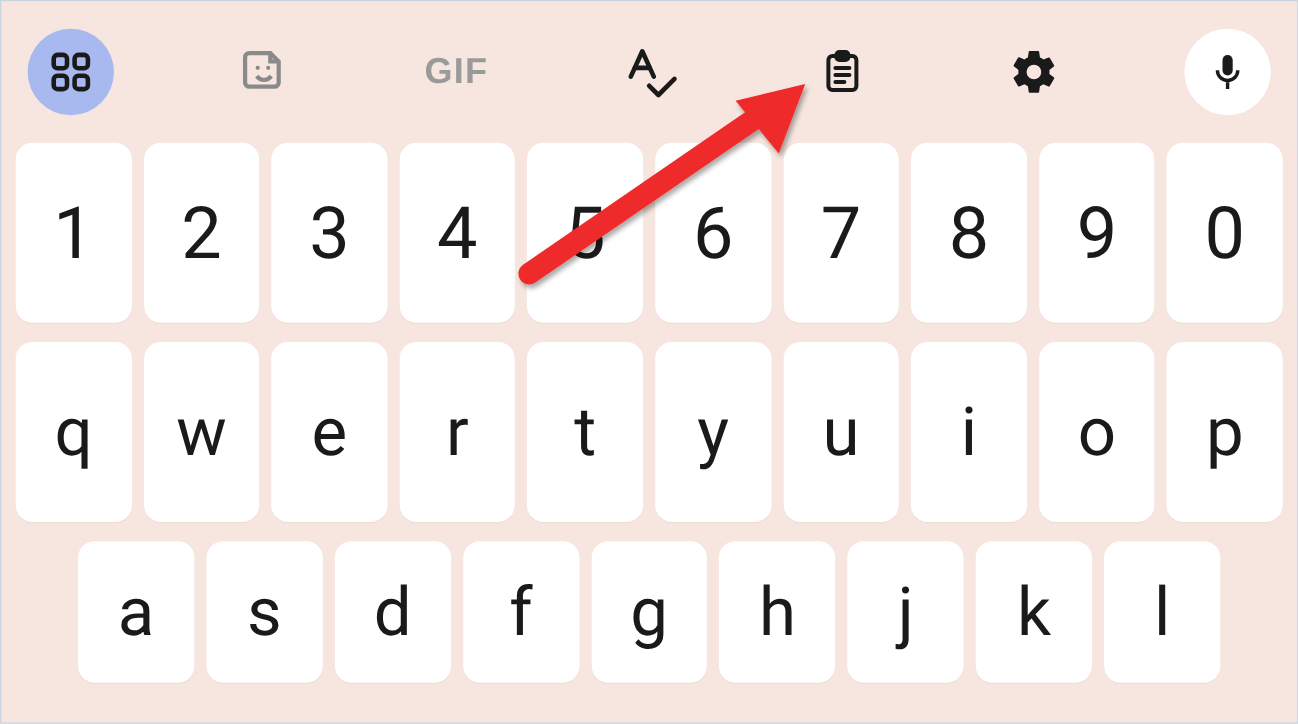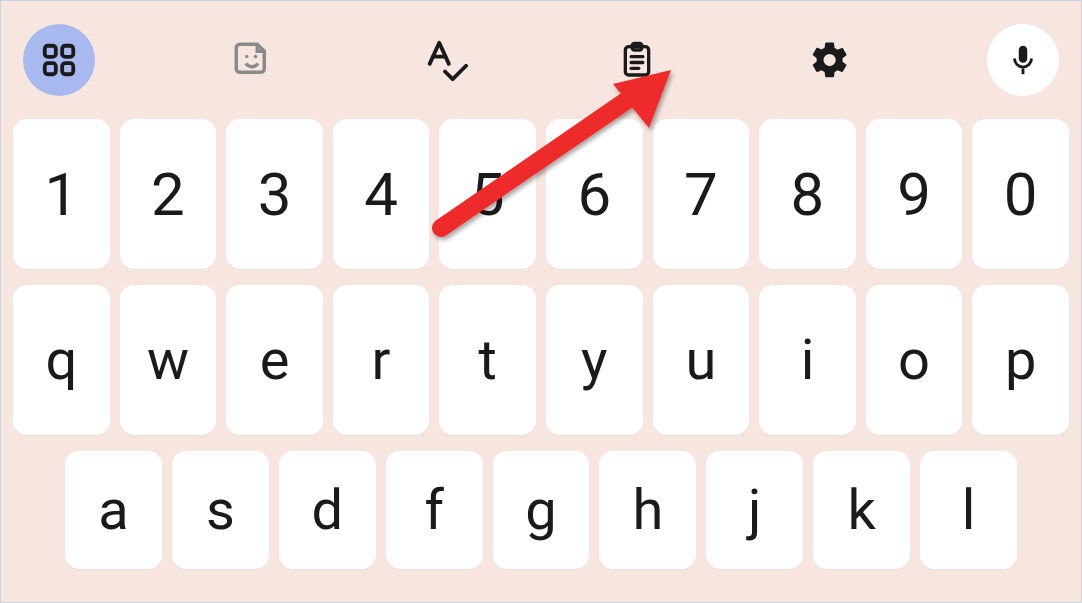--- a/index.html
+++ b/index.html
@@ -94,20 +94,23 @@
       <svg width="42" height="42" viewBox="0 0 24 24" fill="none" stroke="#8a8a8a" stroke-width="2">
         <path d="M5 3h10l4 4v10a2 2 0 0 1-2 2H5a2 2 0 0 1-2-2V5a2 2 0 0 1 2-2z"></path>
         <path d="M15 3v4h4"></path>
         <circle cx="9" cy="10" r="1" fill="#8a8a8a" stroke="none"></circle>
         <circle cx="14" cy="10" r="1" fill="#8a8a8a" stroke="none"></circle>
         <path d="M8.5 14c1 1.2 2.2 1.8 3.5 1.8s2.5-.6 3.5-1.8"></path>
       </svg>
     </span>
   </div>
 
+  <div class="tb-btn">
+    <span class="gif-text">GIF</span>
+  </div>
 
   <div class="tb-btn">
     <span>
       <svg width="46" height="46" viewBox="0 0 24 24" fill="none" stroke="#1a1a1a" stroke-width="2" stroke-linecap="round" stroke-linejoin="round">
         <path d="M4 14 L9 3 L14 14"></path>
         <path d="M5.8 10.2 H12.2"></path>
         <path d="M12 18 L16 22 L23 15"></path>
       </svg>
     </span>
   </div>

